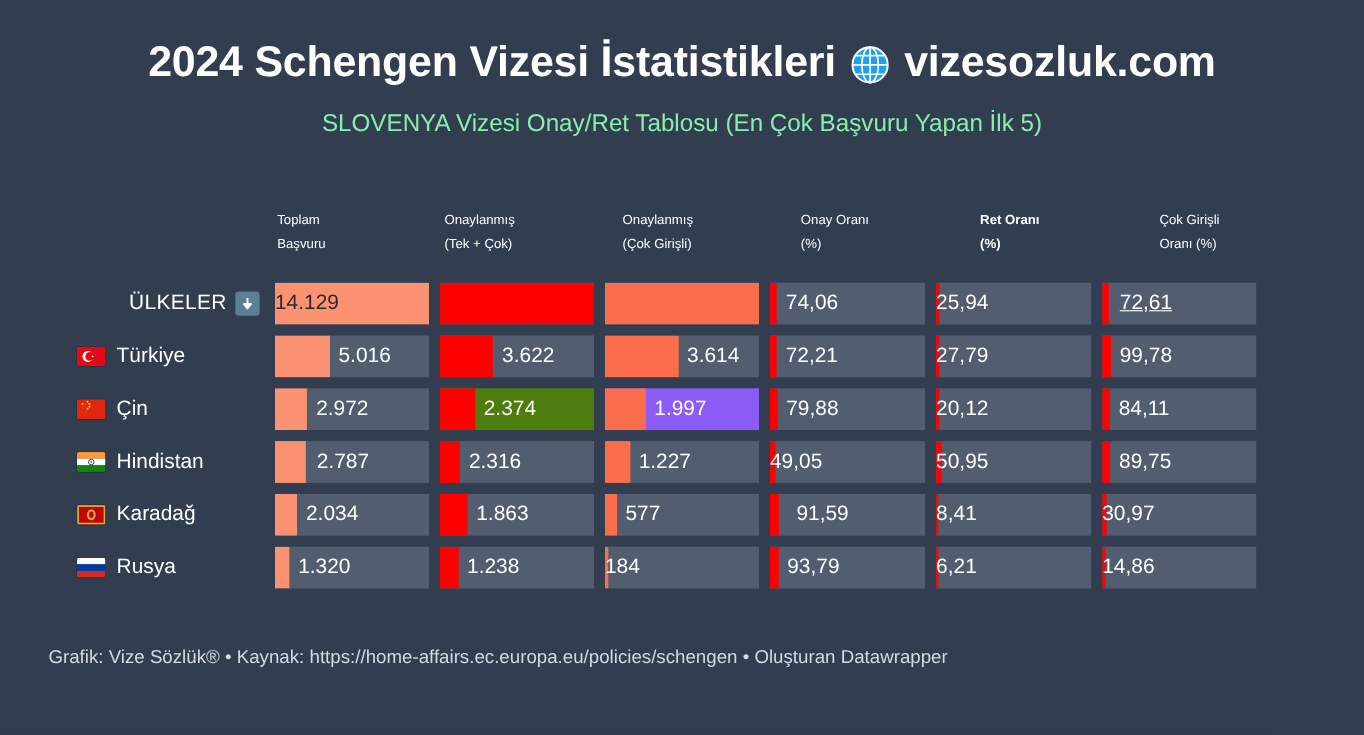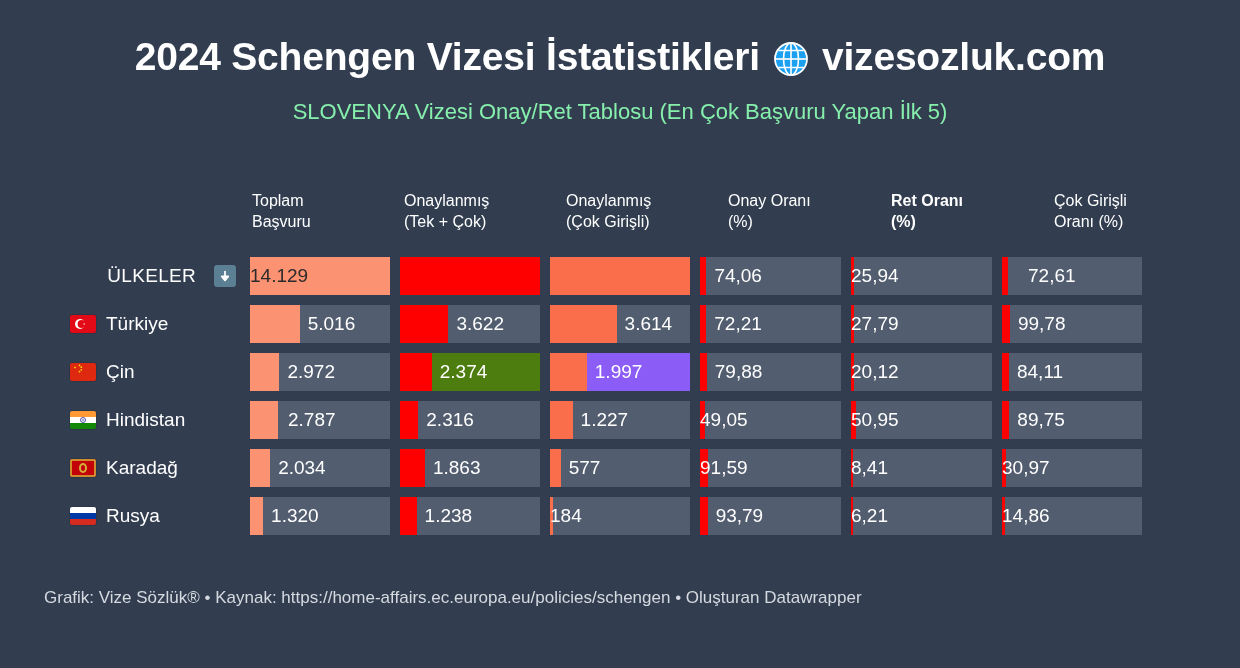--- a/index.html
+++ b/index.html
@@ -61,40 +61,40 @@
     display: flex;
     align-items: flex-start;
     height: 62px;
   }
   .country-head-spacer {
     width: 206px;
     flex: 0 0 206px;
   }
   .col-head {
     flex: 0 0 auto;
-    font-size: 16px;
+    font-size: 12px;
     color: #ffffff;
     line-height: 21px;
     padding-left: 2px;
     white-space: pre-line;
   }
 
   .row {
     display: flex;
     align-items: center;
     height: 48px;
   }
 
   .country-cell {
     width: 206px;
     flex: 0 0 206px;
     display: flex;
     align-items: center;
     justify-content: flex-end;
-    gap: 18px;
+    gap: 8px;
     padding-right: 14px;
     box-sizing: border-box;
   }
   .country-name {
     font-size: 19px;
     color: #ffffff;
     white-space: nowrap;
   }
   .country-name.head {
     font-size: 19px;
@@ -234,21 +234,21 @@
         <div class="cell" style="width: 141px; flex: 0 0 141px; background: rgb(82, 93, 111);">
           <div class="bar" style="width: 6.39111px; background: rgb(254, 0, 0);"></div>
           <span class="val" style="padding-left: 14.3911px;">74,06</span>
         </div>
         <div class="cell" style="width: 141px; flex: 0 0 141px; background: rgb(82, 93, 111);">
           <div class="bar" style="width: 3.33789px; background: rgb(254, 0, 0);"></div>
           <span class="val">25,94</span>
         </div>
         <div class="cell" style="width: 140px; flex: 0 0 140px; background: rgb(82, 93, 111);">
           <div class="bar" style="width: 6.25443px; background: rgb(254, 0, 0);"></div>
-          <span class="val" style="padding-left: 26px;">72,61</span>
+          <span class="val" style="padding-left: 16px; text-decoration: underline;">72,61</span>
         </div>
       </div>
       <div class="row">
         <div class="country-cell">
           <span class="country-row-inner">
             <span class="flag"><svg viewBox="0 0 26 18" width="26" height="18">
                 <rect width="26" height="18" fill="#e30a17"></rect>
                 <circle cx="10" cy="9" r="5" fill="#fff"></circle>
                 <circle cx="11.6" cy="9" r="4" fill="#e30a17"></circle>
                 <polygon points="15.4,9 13.2,9.8 14.6,7.9 14.6,10.1 13.2,8.2" fill="#fff"></polygon>
@@ -377,21 +377,21 @@
         <div class="cell" style="width: 140px; flex: 0 0 140px; background: rgb(82, 93, 111);">
           <div class="bar" style="width: 24.9255px; background: rgb(254, 0, 0);"></div>
           <span class="val" style="padding-left: 32.9255px;">1.863</span>
         </div>
         <div class="cell" style="width: 140px; flex: 0 0 140px; background: rgb(82, 93, 111);">
           <div class="bar" style="width: 10.6303px; background: rgb(250, 110, 75);"></div>
           <span class="val" style="padding-left: 18.6303px;">577</span>
         </div>
         <div class="cell" style="width: 141px; flex: 0 0 141px; background: rgb(82, 93, 111);">
           <div class="bar" style="width: 7.50339px; background: rgb(254, 0, 0);"></div>
-          <span class="val" style="padding-left: 0;">91,59</span>
+          <span class="val" style="padding-left: 24px;">91,59</span>
         </div>
         <div class="cell" style="width: 141px; flex: 0 0 141px; background: rgb(82, 93, 111);">
           <div class="bar" style="width: 2.22561px; background: rgb(254, 0, 0);"></div>
           <span class="val">8,41</span>
         </div>
         <div class="cell" style="width: 140px; flex: 0 0 140px; background: rgb(82, 93, 111);">
           <div class="bar" style="width: 3.63111px; background: rgb(254, 0, 0);"></div>
           <span class="val">30,97</span>
         </div>
       </div>

